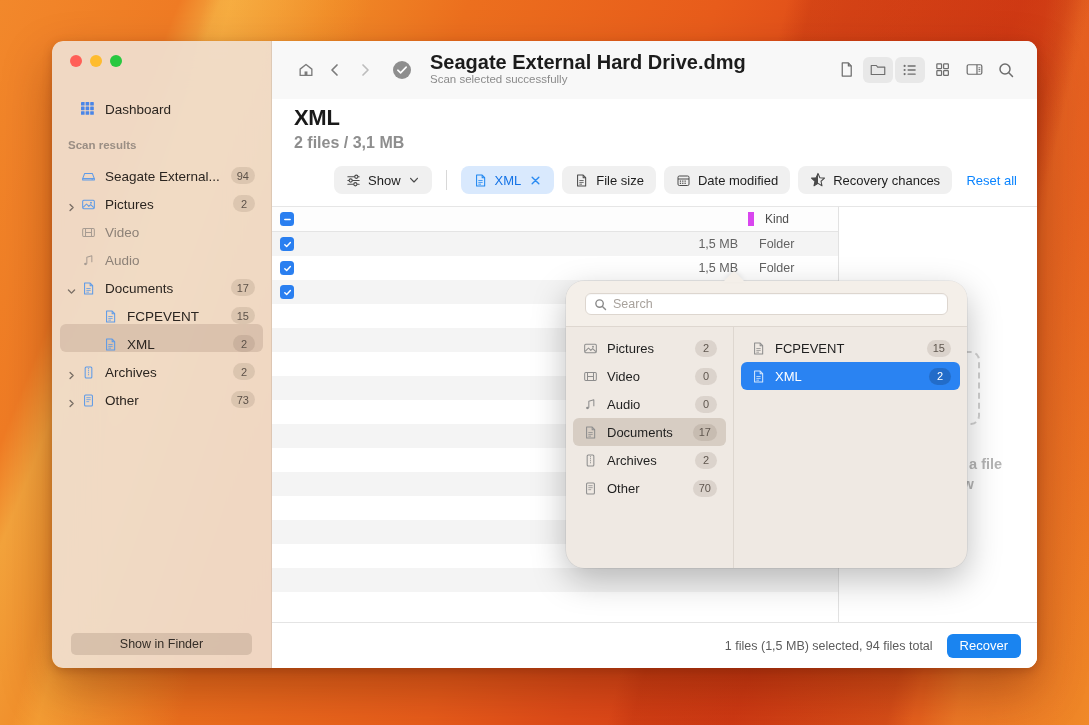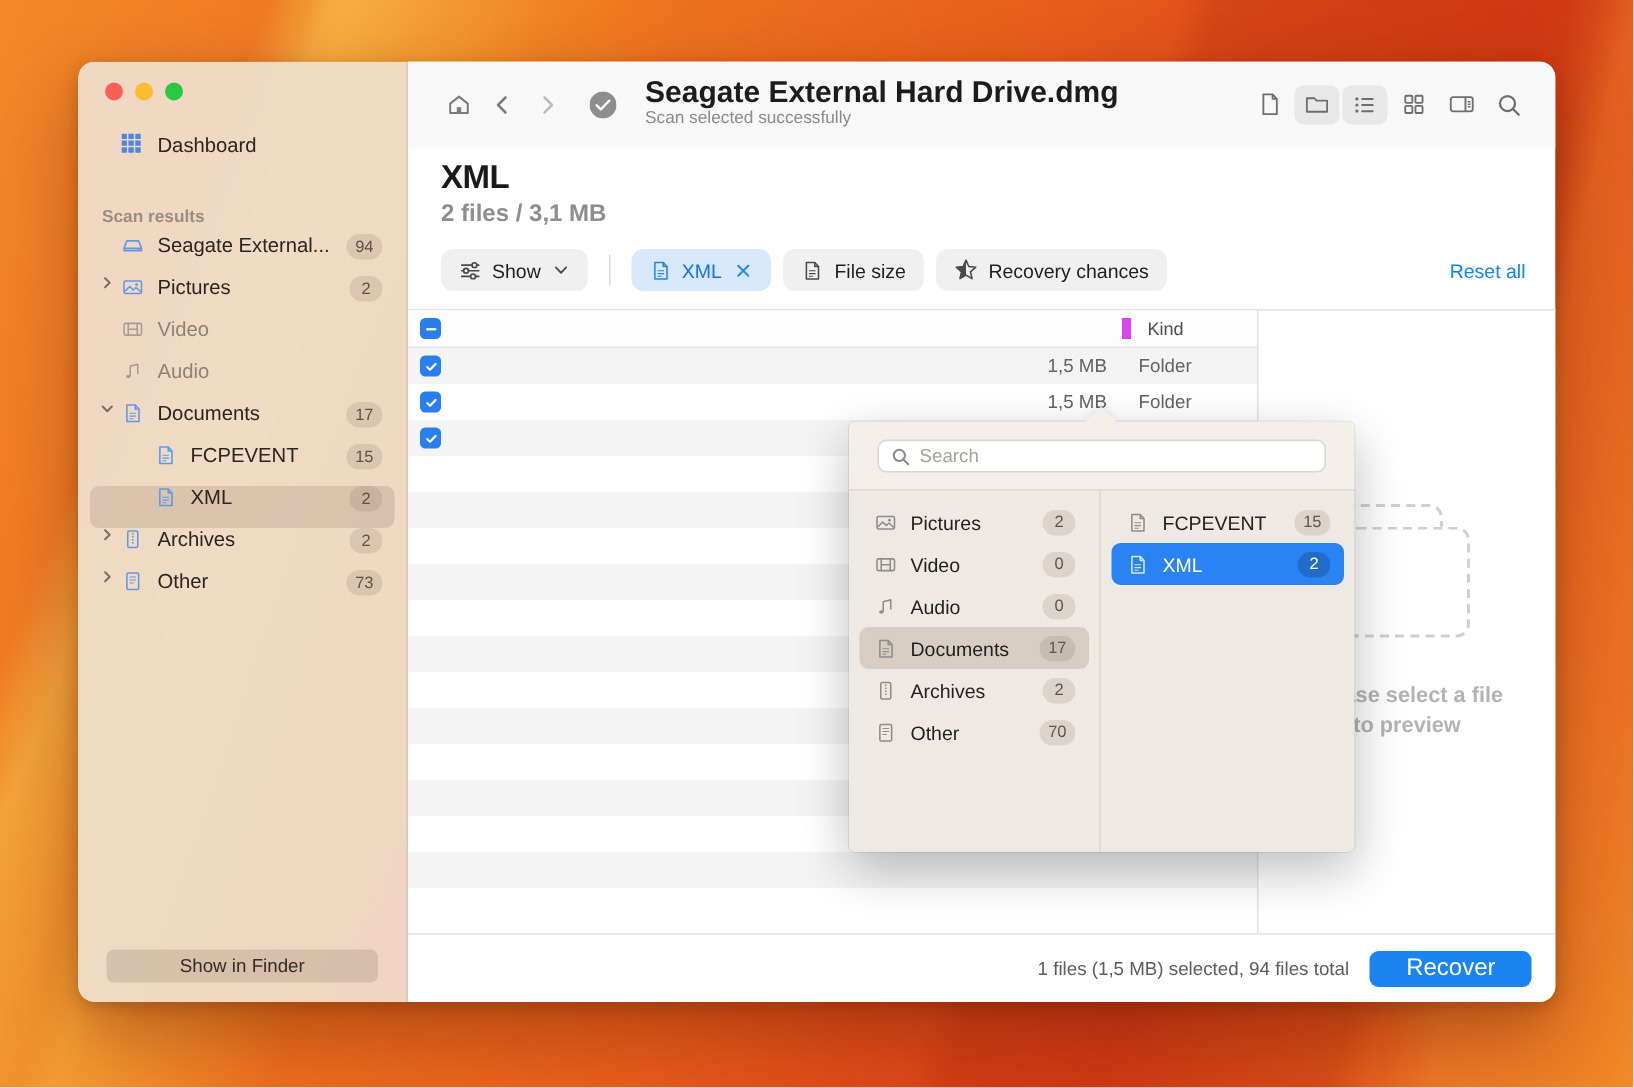--- a/index.html
+++ b/index.html
@@ -56,21 +56,21 @@
     display: flex; gap: 8px;
   }
   .light { width: 12px; height: 12px; border-radius: 50%; }
   .light.red { background: #ff5f57; }
   .light.yellow { background: #febc2e; }
   .light.green { background: #28c840; }
 
   .sb-scroll { padding-top: 48px; }
 
   .sb-row {
-    display: flex; align-items: flex-start;
+    display: flex; align-items: flex-end;
     height: 28px;
     margin: 0 8px;
     padding: 0 8px;
     border-radius: 6px;
     font-size: 13.5px;
     color: #2b2520;
     cursor: default;
     position: relative;
   }
   .sb-row.dash { margin-bottom: 10px; }
@@ -168,20 +168,21 @@
   
   #page-head { padding: 6px 0 0 22px; }
   #page-title { font-size: 22px; font-weight: bold; color: #1a1a1a; letter-spacing: -0.3px; }
   #page-sub { font-size: 16px; font-weight: bold; color: #8e8e8e; margin-top: 3px; }
 
   
   #filterbar {
     display: flex; align-items: center;
     padding: 14px 20px 12px 22px;
     gap: 8px;
+    margin-left: 40px;
   }
   .chip {
     height: 28px;
     display: flex; align-items: center;
     gap: 7px;
     padding: 0 12px;
     border-radius: 8px;
     background: #f0f0f0;
     font-size: 13px;
     color: #1e1e1e;
@@ -268,34 +269,34 @@
   
   #statusbar {
     height: 46px; flex: 0 0 46px;
     background: #fff;
     border-top: 1px solid #e4e4e4;
     display: flex; align-items: center; justify-content: flex-end;
     padding-right: 16px; gap: 14px;
   }
   #status-text { font-size: 12.5px; color: #5c5c5c; }
   #recover-btn {
-    height: 24px; padding: 0 24px;
+    height: 24px; padding: 0 13px;
     border: none; border-radius: 6px;
     background: #1a84f0; color: #fff;
-    font-family: inherit; font-size: 16px;
+    font-family: inherit; font-size: 13px;
     cursor: default;
   }
 
   
   #popover {
     position: absolute;
     left: 294px; top: 240px;
-    width: 337px; height: 287px;
+    width: 401px; height: 287px;
     background: #efe9e3;
-    border-radius: 4px;
+    border-radius: 18px;
     box-shadow: 0 12px 34px rgba(0,0,0,0.26), 0 0 0 0.5px rgba(0,0,0,0.10);
     z-index: 50;
     display: flex; flex-direction: column;
     overflow: hidden;
   }
   #pop-arrow {
     position: absolute;
     left: 451px; top: 230px;
     width: 0; height: 0;
     border-left: 11px solid transparent;
@@ -641,20 +642,37 @@
                 <svg width="15" height="15" viewBox="0 0 18 18" fill="none" stroke="currentColor" stroke-width="1.25" stroke-linejoin="round">
         <path d="M4.3 2.4 H11 L14 5.6 V15.6 H4.3 Z"></path>
                   <path d="M11 2.4 V5.6 H14"></path>
                   <path d="M6.4 9 H11.6 M6.4 11.3 H11.6 M6.4 13.4 H9.6" stroke-width="0.95"></path>
                 </svg>
               </span>
               <span>File size</span>
             </div>
             <div class="chip">
               <span class="cico">
+                <svg width="15" height="15" viewBox="0 0 18 18" fill="none" stroke="currentColor" stroke-width="1.2" stroke-linejoin="round">
+        <rect x="2.4" y="3.6" width="13.2" height="11.4" rx="1.6"></rect>
+                  <path d="M2.4 7.2 H15.6"></path>
+        <g fill="currentColor" stroke="none">
+                    <rect x="4.6" y="9" width="1.5" height="1.5"></rect>
+                    <rect x="7.4" y="9" width="1.5" height="1.5"></rect>
+                    <rect x="10.2" y="9" width="1.5" height="1.5"></rect>
+        <rect x="4.6" y="11.6" width="1.5" height="1.5"></rect>
+                    <rect x="7.4" y="11.6" width="1.5" height="1.5"></rect>
+                    <rect x="10.2" y="11.6" width="1.5" height="1.5"></rect>
+                  </g>
+                </svg>
+              </span>
+              <span>Date modified</span>
+            </div>
+            <div class="chip">
+              <span class="cico">
                 <svg width="16" height="16" viewBox="0 0 18 18">
         <defs>
                     <clipPath id="halfstar">
                       <rect x="0" y="0" width="9" height="18"></rect>
                     </clipPath>
                   </defs>
         <path d="M9 1.6 L11.1 6.4 L16.3 6.9 L12.4 10.4 L13.5 15.5 L9 12.8 L4.5 15.5 L5.6 10.4 L1.7 6.9 L6.9 6.4 Z" fill="none" stroke="currentColor" stroke-width="1.2" stroke-linejoin="round"></path>
         <path d="M9 1.6 L11.1 6.4 L16.3 6.9 L12.4 10.4 L13.5 15.5 L9 12.8 L4.5 15.5 L5.6 10.4 L1.7 6.9 L6.9 6.4 Z" fill="currentColor" clip-path="url(#halfstar)"></path>
                 </svg>
               </span>

